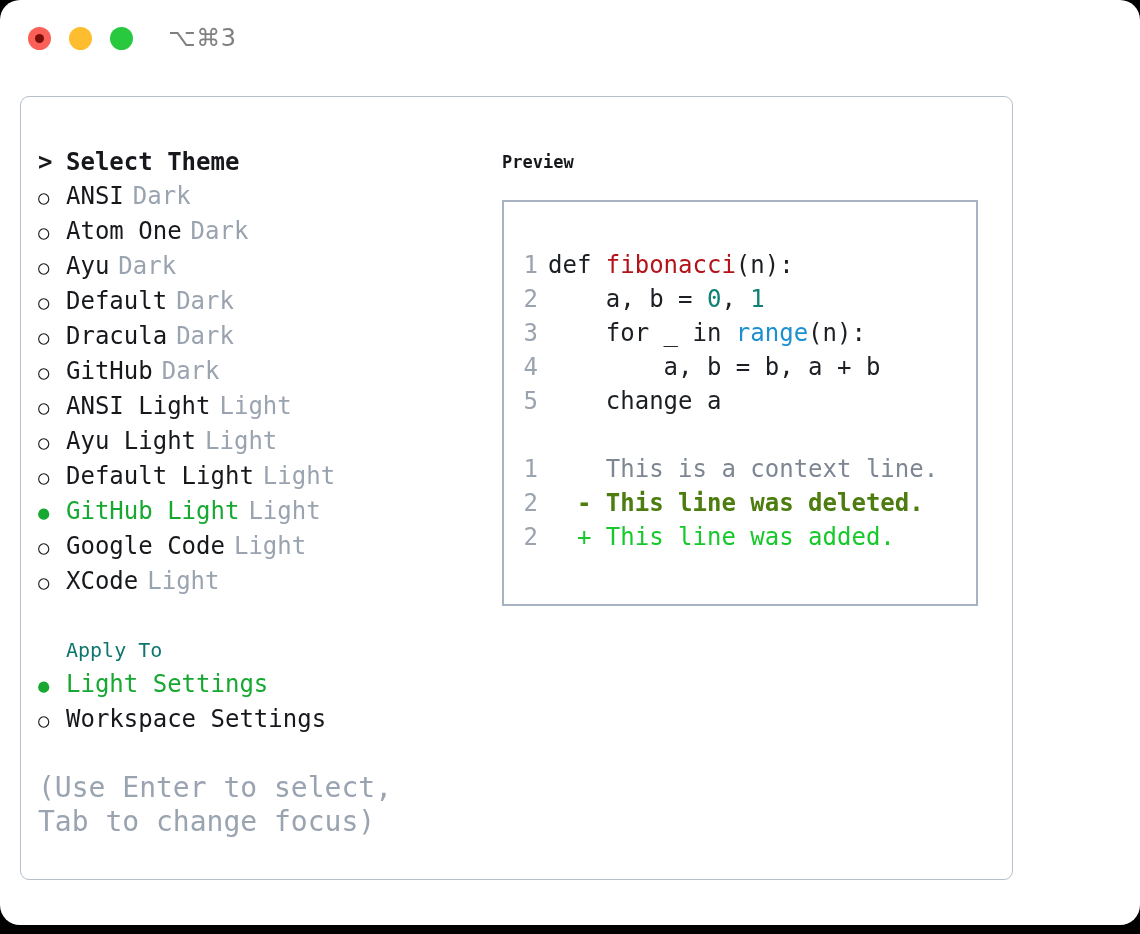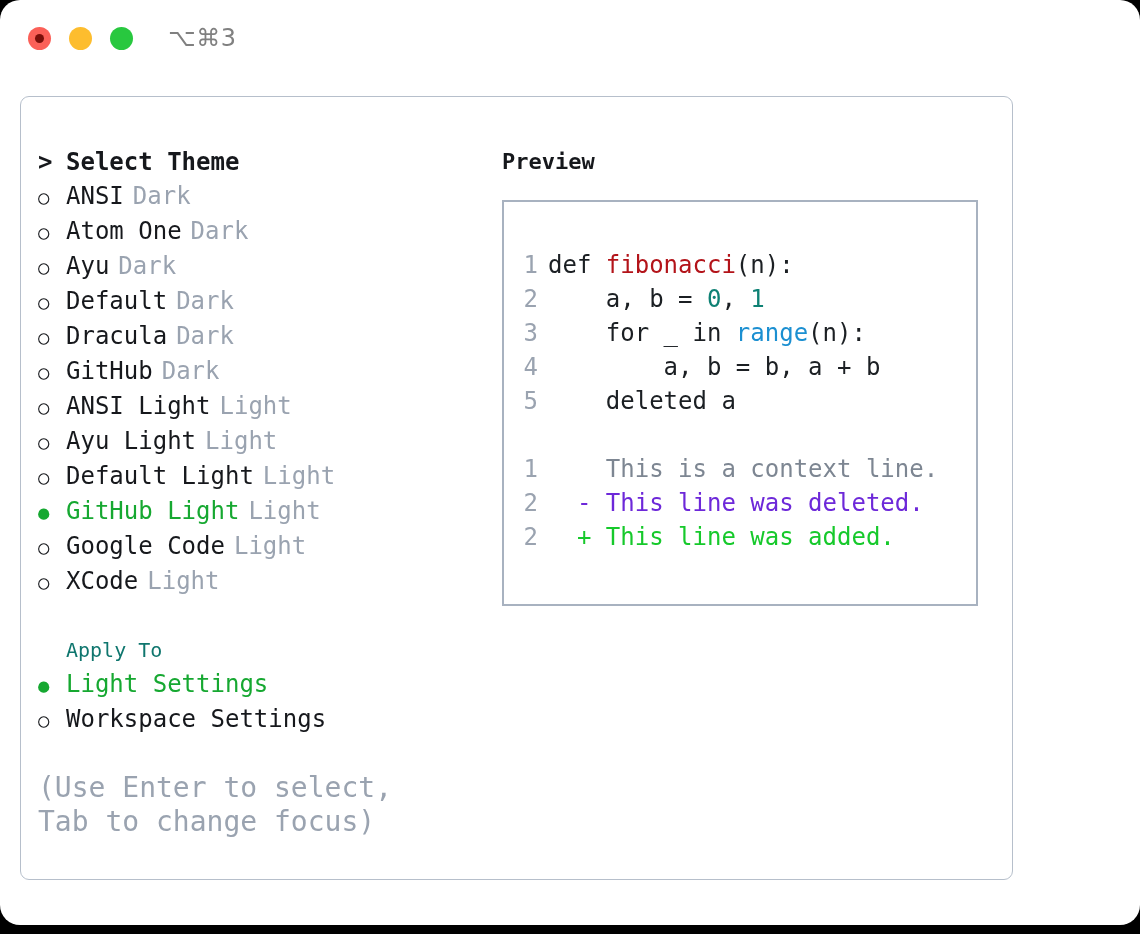--- a/index.html
+++ b/index.html
@@ -149,21 +149,21 @@
   }
 
   
   .right-col {
     position: absolute;
     left: 481px;
     top: 48px;
     width: 490px;
   }
   .preview-title {
-    font-size: 22px;
+    font-size: 17px;
     font-weight: bold;
     color: #16181c;
     line-height: 34px;
     white-space: pre;
   }
   .preview-box {
     margin-top: 21px;
     width: 476px;
     height: 406px;
     border: 2px solid #a8b2c0;
@@ -187,21 +187,21 @@
     padding-right: 10px;
     box-sizing: border-box;
   }
   .code-text { color: #1b1f23; }
   .tok-func  { color: #b31319; }
   .tok-num   { color: #0e8174; }
   .tok-builtin { color: #1b8fd1; text-align: right; }
   .code-blank { height: 34px; }
 
   .diff-ctx { color: #7d8692; }
-  .diff-del { color: #6d28d9; }
+  .diff-del { color: #4d7c0f; font-weight: bold; }
   .diff-add { color: #16c92b; }
 </style>
 </head>
 <body>
 
 <div class="window">
 
   <div class="titlebar">
     <div class="dots">
       <span class="dot dot-red"></span>
@@ -248,21 +248,21 @@
     </div>
 
     <div class="right-col">
       <div class="preview-title">Preview</div>
       <div class="preview-box">
         <div id="code-block">
             <div class="code-line"><span class="gutter">1</span><span><span class="code-text">def </span><span class="tok-func">fibonacci</span><span class="code-text">(n):</span></span></div>
             <div class="code-line"><span class="gutter">2</span><span><span class="code-text">    a, b = </span><span class="tok-num">0</span><span class="code-text">, </span><span class="tok-num">1</span></span></div>
             <div class="code-line"><span class="gutter">3</span><span><span class="code-text">    for _ in </span><span class="tok-builtin">range</span><span class="code-text">(n):</span></span></div>
             <div class="code-line"><span class="gutter">4</span><span><span class="code-text">        a, b = b, a + b</span></span></div>
-            <div class="code-line"><span class="gutter">5</span><span><span class="code-text">    deleted a</span></span></div>
+            <div class="code-line"><span class="gutter">5</span><span><span class="code-text">    change a</span></span></div>
           </div>
         <div class="code-blank"></div>
         <div id="diff-block">
             <div class="code-line"><span class="gutter">1</span><span class="diff-ctx">    This is a context line.</span></div>
             <div class="code-line"><span class="gutter">2</span><span class="diff-del">  - This line was deleted.</span></div>
             <div class="code-line"><span class="gutter">2</span><span class="diff-add">  + This line was added.</span></div>
           </div>
       </div>
     </div>
 

